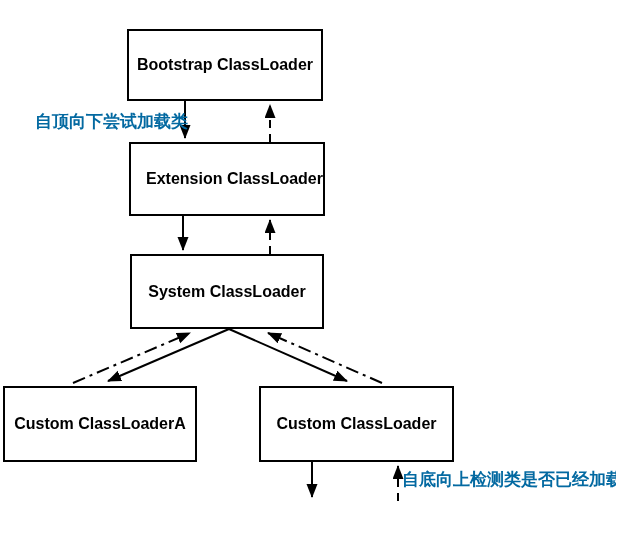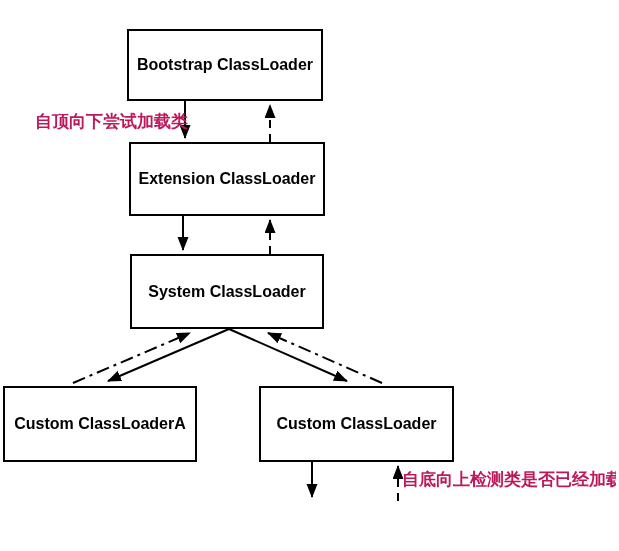--- a/index.html
+++ b/index.html
@@ -25,31 +25,31 @@
     display: flex;
     align-items: center;
     justify-content: center;
     text-align: center;
     font-weight: bold;
     font-size: 16px;
     color: #000000;
     letter-spacing: 0px;
   }
   #n-bootstrap { left: 127px; top: 3px;   width: 196px; height: 72px; }
-  #n-extension { left: 129px; top: 116px; width: 196px; height: 74px; }
+  #n-extension { left: 129px; top: 116px; width: 196px; height: 74px; justify-content: flex-end; }
   #n-system    { left: 130px; top: 228px; width: 194px; height: 75px; text-align: center; }
   #n-customA   { left: 3px;   top: 360px; width: 194px; height: 76px; }
   #n-customB   { left: 259px; top: 360px; width: 195px; height: 76px; }
   #n-customC   { left: 260px; top: 475px; width: 196px; height: 73px; }
   .annotation {
     position: absolute;
     font-weight: bold;
     font-size: 17px;
     line-height: 20px;
-    color: #be185d;
+    color: #0369a1;
     white-space: nowrap;
   }
   #ann-top    { left: 35px;  top: 86px;  }
   #ann-bottom { left: 402px; top: 444px; }
 </style>
 </head>
 <body>
 
 <div class="canvas">
 

